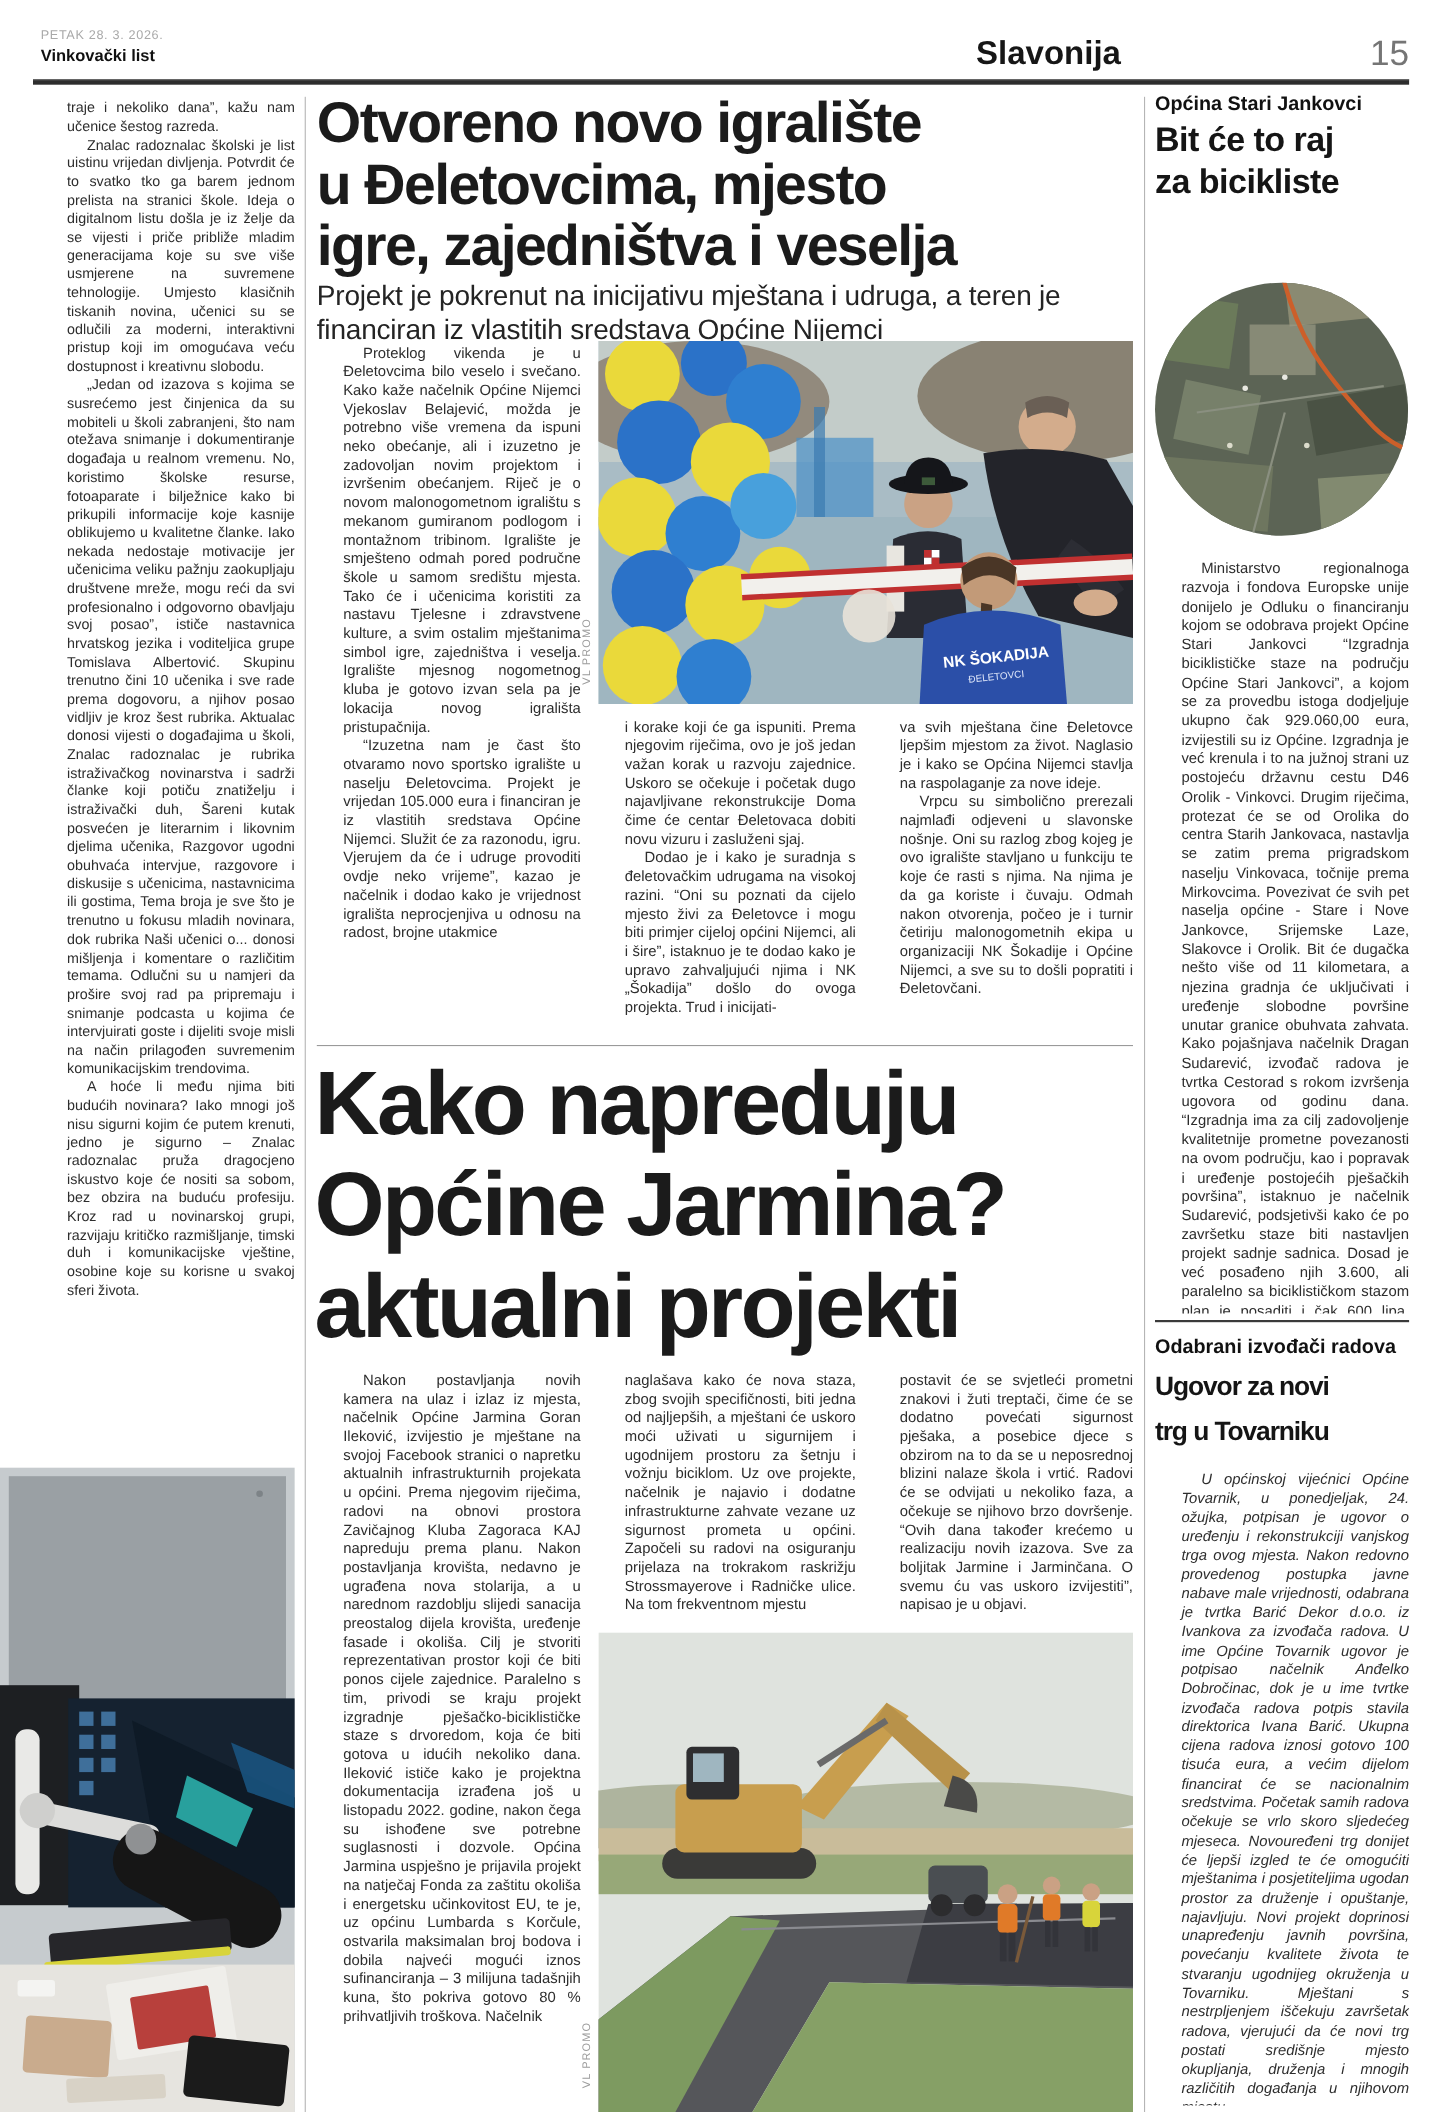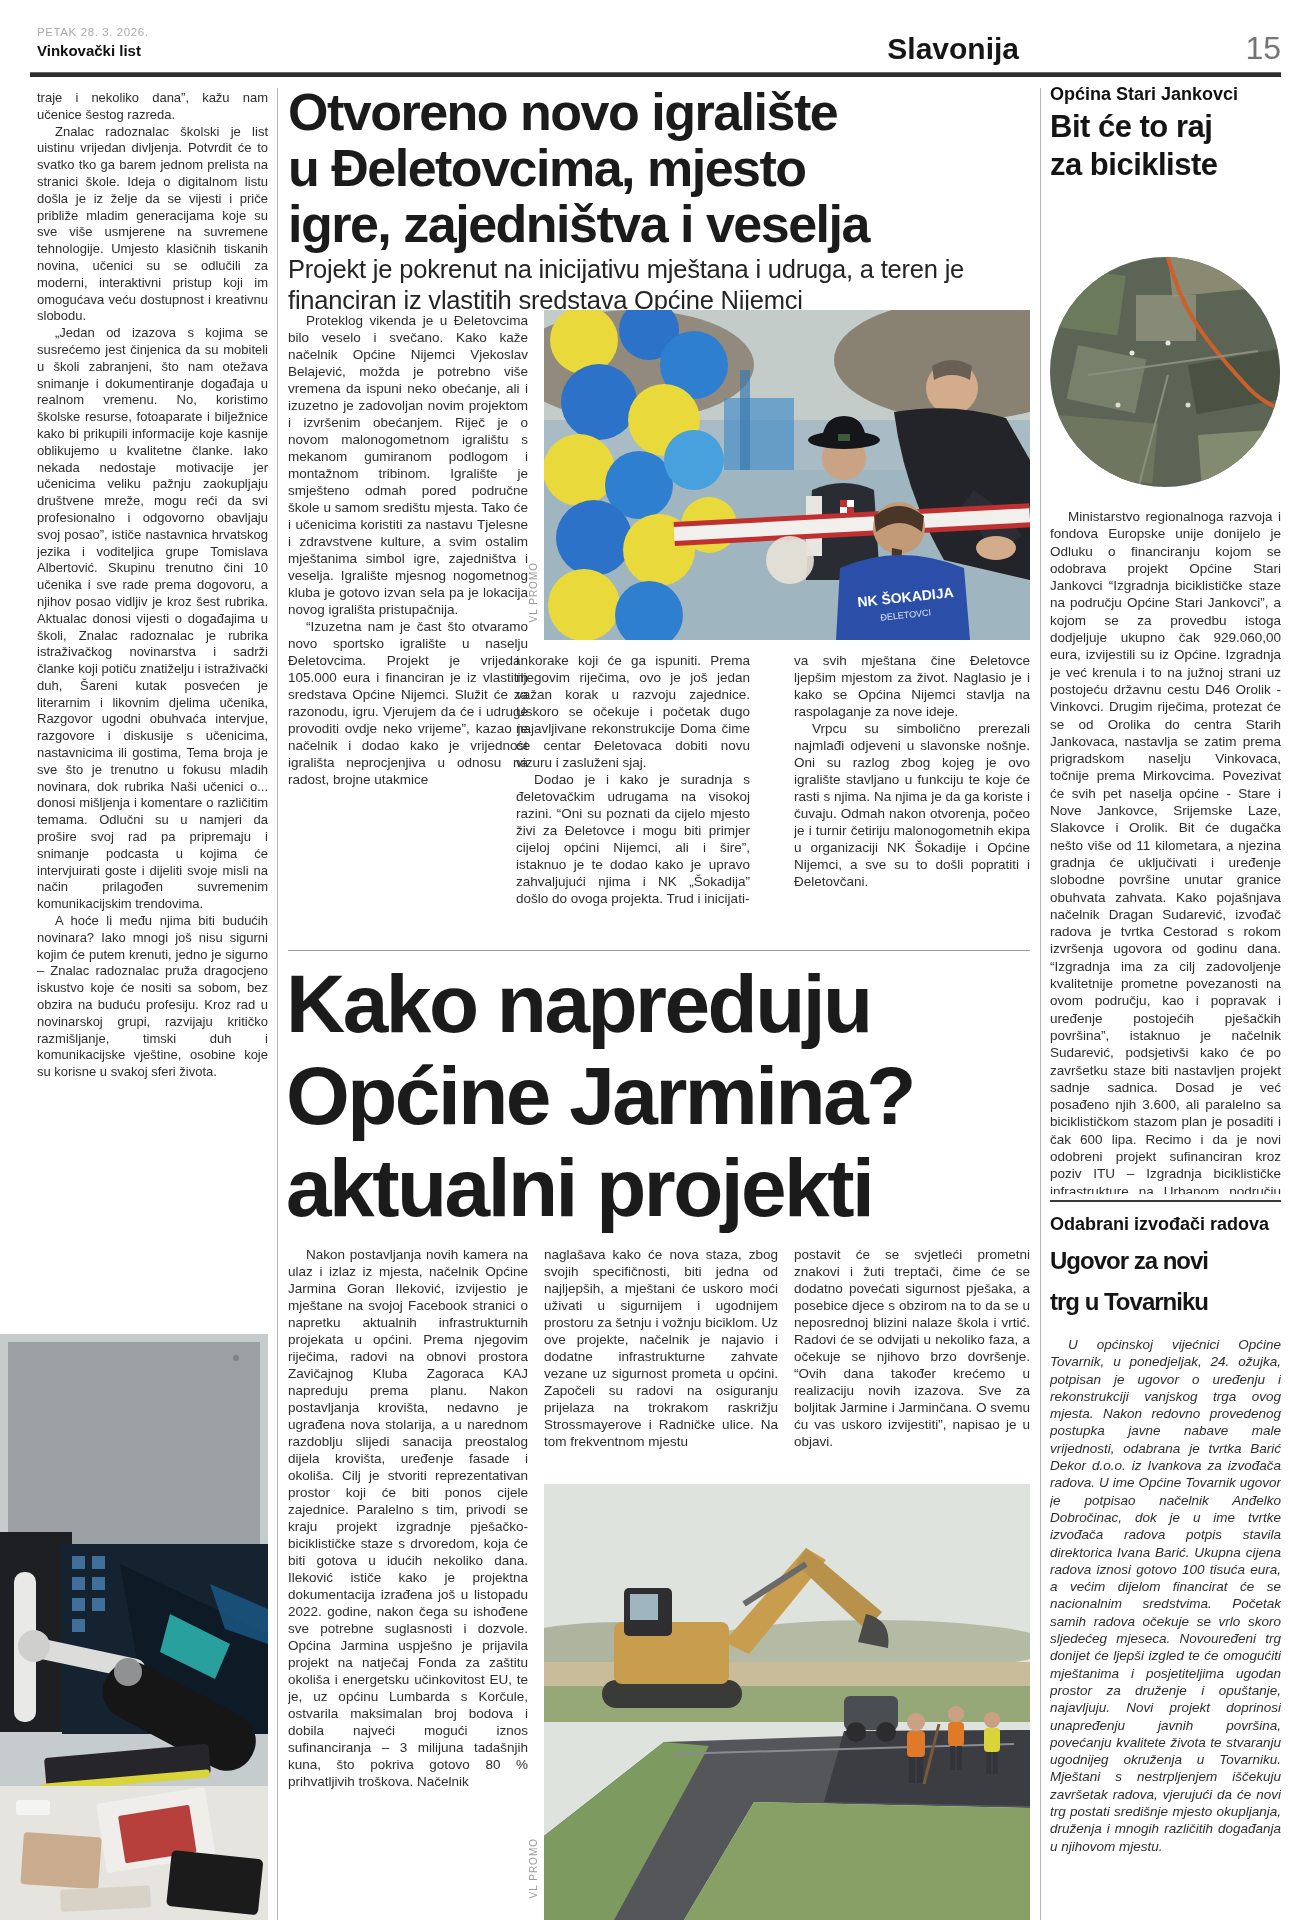--- a/index.html
+++ b/index.html
@@ -20,27 +20,27 @@
                  border-top:1px solid #6a6a6a; background:#2d2d2d; }
 
   
   .vdiv { width:1px; background:#b5b5b5; top:88px; height:1832px; }
   .vdiv1 { left:277px; } .vdiv2 { left:1040px; }
   .hrule-main { left:288px; top:950px; width:742px; height:1px; background:#9a9a9a; }
   .hrule-side { left:1050px; top:1200px; width:231px; height:2px; background:#3a3a3a; }
 
   
   .bodytext { text-align:justify; overflow:hidden; color:#2d2d2d; }
-  .bodytext p { text-indent:18px; }
+  .bodytext p { text-indent:18px;margin-left:24px; }
   .bodytext p.cont { text-indent:0; }
   .left-article { left:37px; top:90px; width:231px; height:1236px;
                   font-size:13px; line-height:16.8px; }
   .main-body { font-size:13.5px; line-height:17px; }
   .a1c1 { left:288px; top:312px; width:240px; height:672px; }
-  .a1c2 { left:516px; top:652px; width:234px; height:332px; }
+  .a1c2 { left:544px; top:652px; width:234px; height:332px; }
   .a1c3 { left:794px; top:652px; width:236px; height:332px; }
   .a2c1 { left:288px; top:1246px; width:240px; height:674px; }
   .a2c2 { left:544px; top:1246px; width:234px; height:234px; }
   .a2c3 { left:794px; top:1246px; width:236px; height:234px; }
   .side-body { width:231px; font-size:13.5px; line-height:17.3px; }
   .sb1 { left:1050px; top:508px; height:686px; }
   .sb2 { left:1050px; top:1336px; width:231px; height:578px;font-style:italic; }
 
   
   .headline1 { left:288px; top:84px; width:742px; font-size:52px; line-height:56px;

